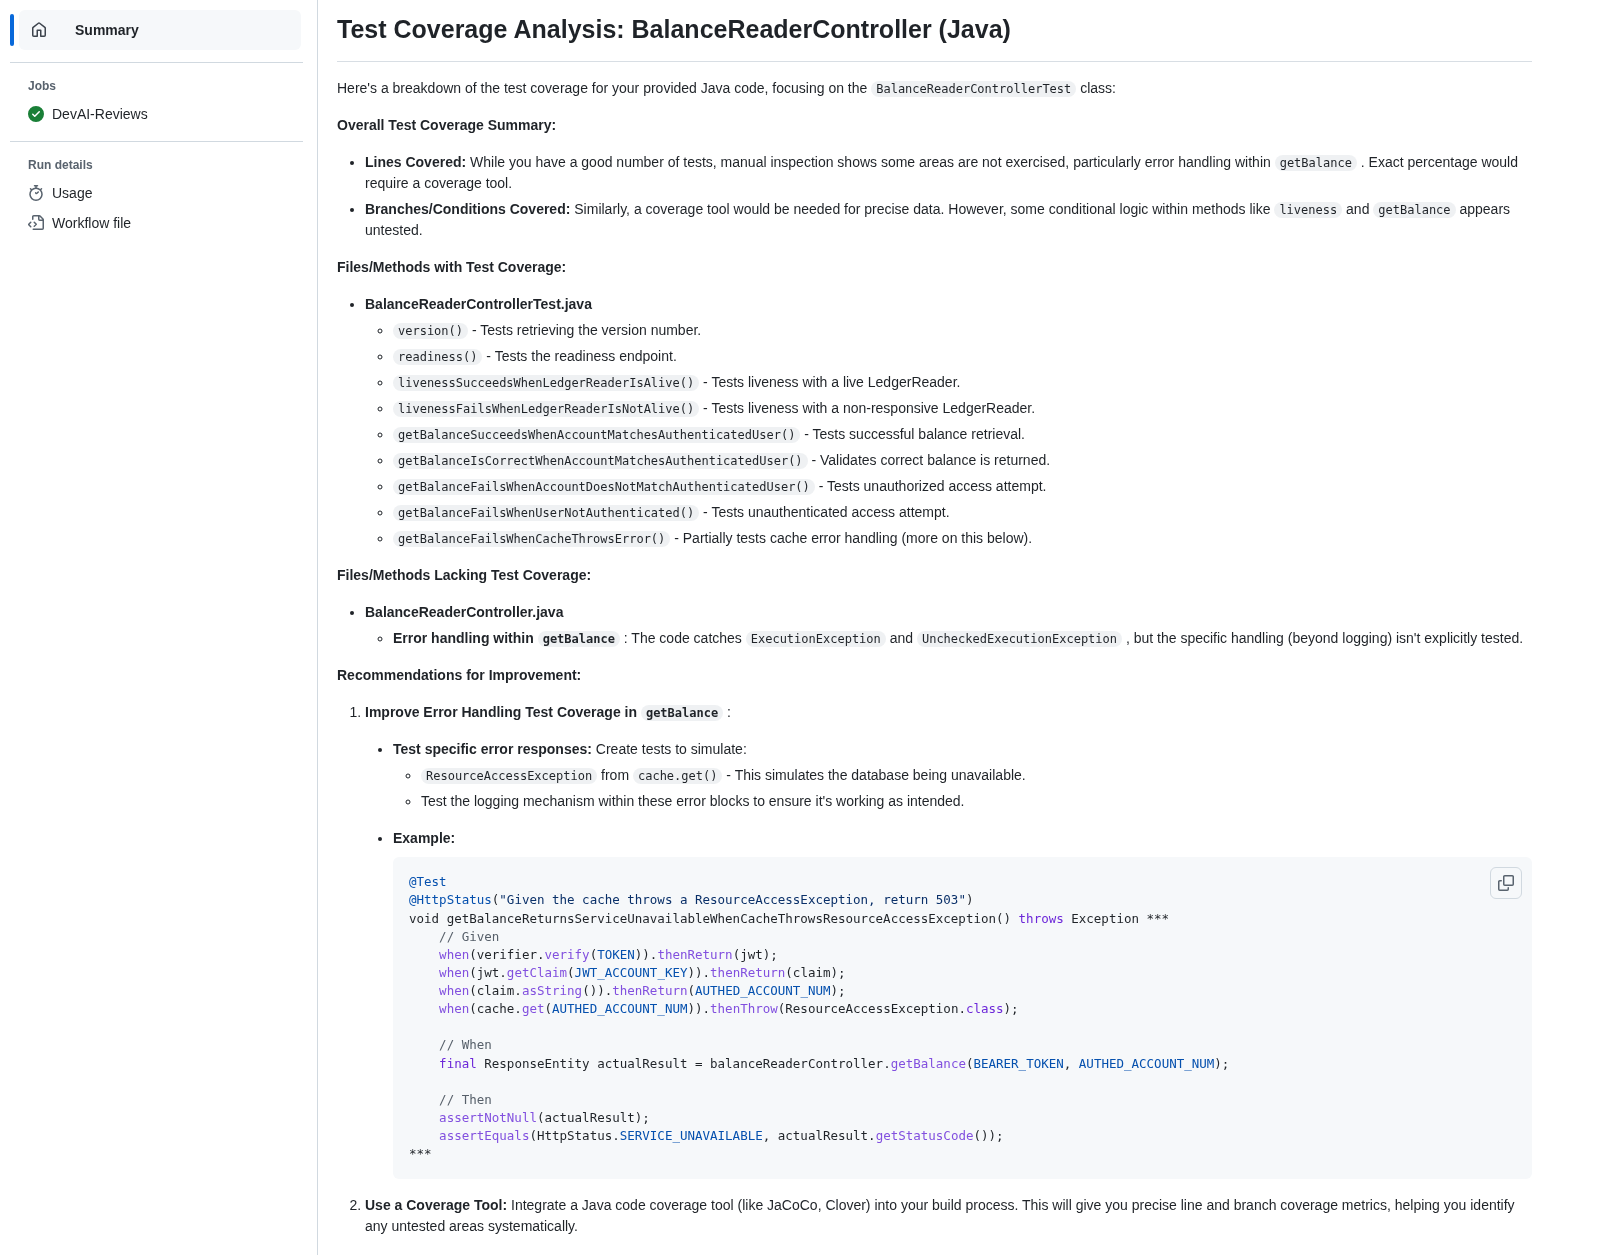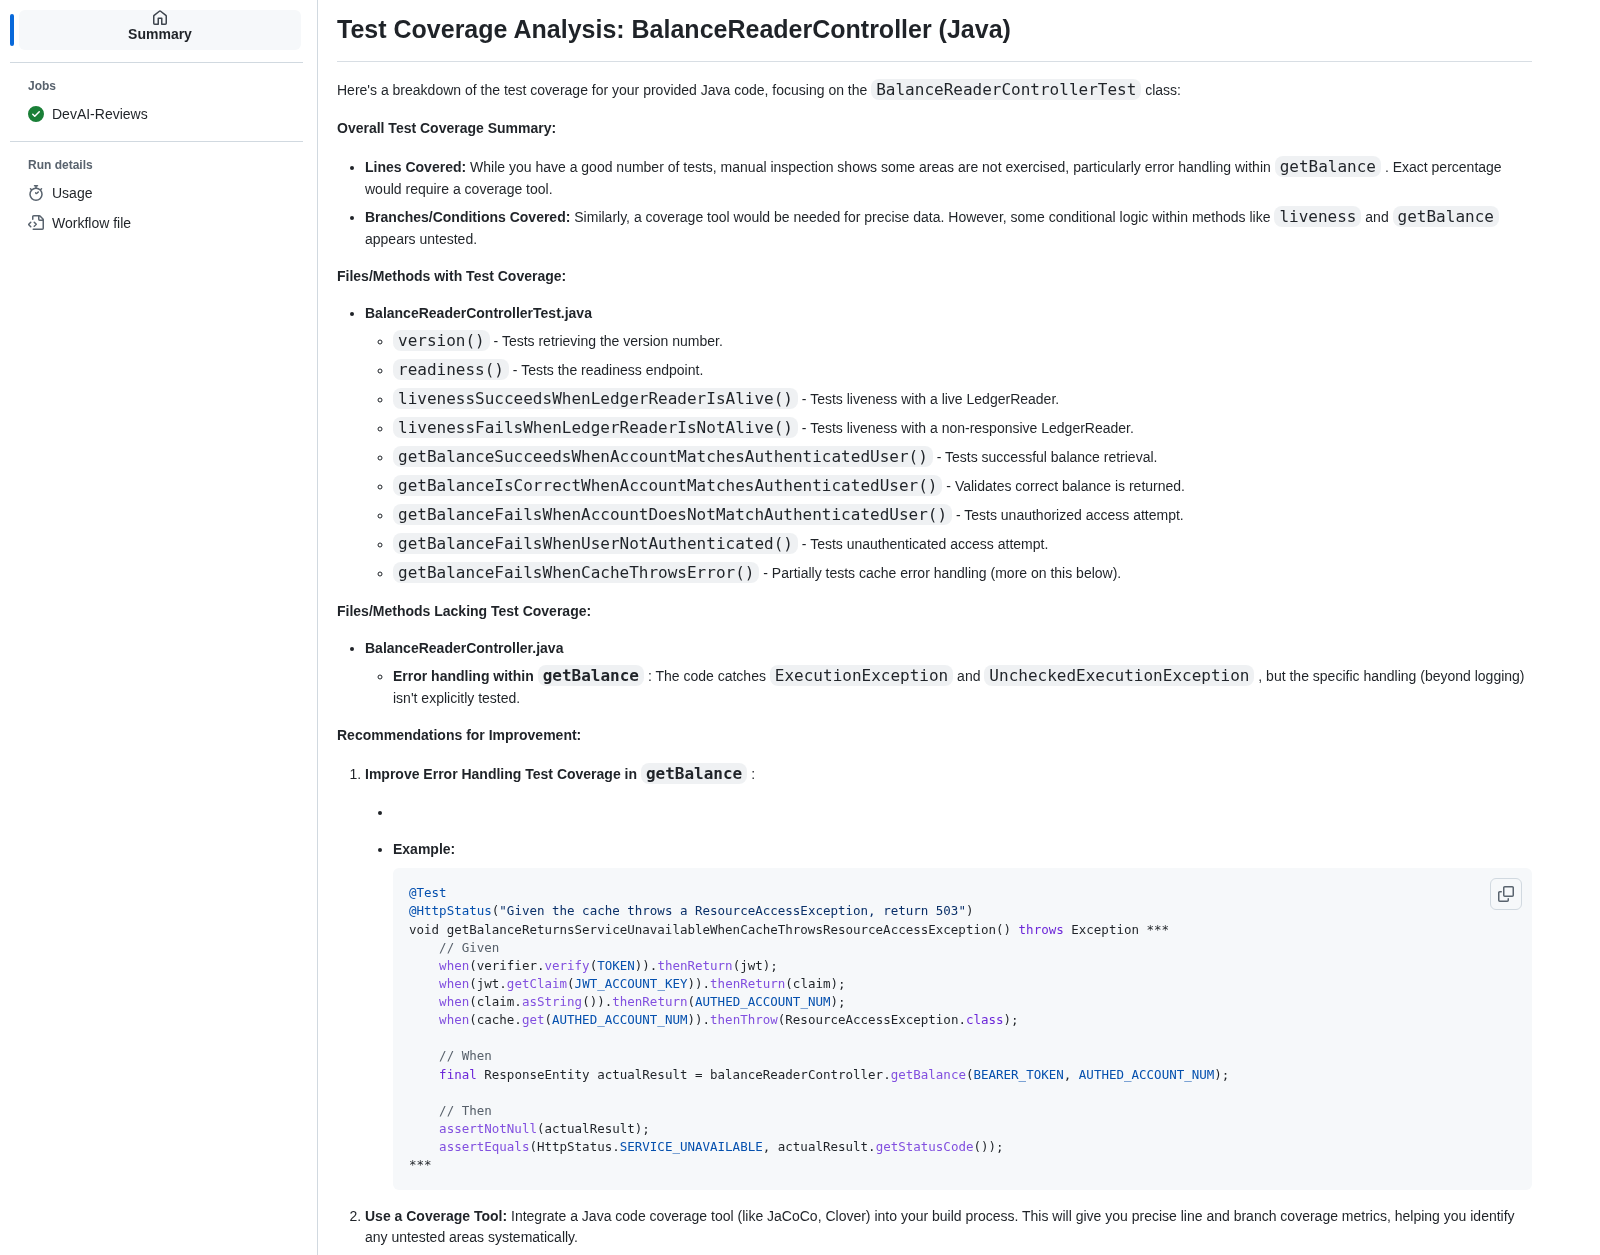--- a/index.html
+++ b/index.html
@@ -20,22 +20,22 @@
     font-size: 14px;
   }
   .active-row { position: relative; margin: 0 16px 0 10px; }
   .active-row .accent-bar {
     position: absolute; left: 0; top: 4px; bottom: 4px;
     width: 4px; border-radius: 2px; background: #0969da;
   }
   .active-pill {
     margin-left: 9px; height: 40px;
     background: #f6f8fa; border-radius: 6px;
-    display: flex; align-items: center; gap: 0;
-    padding: 0 12px; cursor: pointer; flex-direction: column;
+    display: flex; align-items: center; gap: 28px;
+    padding: 0 12px; cursor: pointer;
   }
   .active-pill .label { font-weight: 700; color: #1f2328; }
   .side-divider { border: 0; border-top: 1px solid #d1d9e0; margin: 12px 14px 0 10px; }
   .side-section-header {
     padding: 16px 16px 6px 28px;
     font-size: 12px; font-weight: 700; color: #59636e;
   }
   .side-item {
     display: flex; gap: 8px;
     padding: 7px 16px 7px 28px; cursor: pointer; color: #1f2328;
@@ -63,21 +63,21 @@
   .md li + li { margin-top: 5px; }
   .md ol { margin: 0 0 16px 0; padding-left: 2em; }
   .md ol > li { margin-top: 16px; }
   .md ol > li:first-child { margin-top: 0; }
   .md ol > li > p { }
   .md li > p.sub-lead { margin-bottom: 5px; }
   .loose > li + li { margin-top: 16px; }
 
   code.ic {
     font-family: "DejaVu Sans Mono", "Liberation Mono", monospace;
-    font-size: 16px;
+    font-size: 12px;
     background: rgba(175,184,193,0.2);
     padding: 1px 5px; border-radius: 8px;
     white-space: pre;
   }
   code.icb { font-weight: 700; }
 
   
   .code-wrap { position: relative; margin: 8px 0 16px 0; }
   .code-wrap pre {
     background: #f6f8fa; border-radius: 6px;
@@ -188,20 +188,25 @@
       </ul>
     </li>
   </ul>
 
   <p><strong>Recommendations for Improvement:</strong></p>
   <ol class="loose">
     <li>
       <p><strong>Improve Error Handling Test Coverage in </strong><code class="ic icb">getBalance</code> :</p>
       <ul class="loose">
         <li>
+          <p class="sub-lead"><strong>Test specific error responses:</strong> Create tests to simulate:</p>
+          <ul>
+            <li><code class="ic">ResourceAccessException</code> from <code class="ic">cache.get()</code> - This simulates the database being unavailable.</li>
+            <li>Test the logging mechanism within these error blocks to ensure it's working as intended.</li>
+          </ul>
         </li>
         <li>
           <p class="sub-lead"><strong>Example:</strong></p>
           <div class="code-wrap">
             <pre><code class="block"><span class="tok-c1">@Test</span>
 <span class="tok-c1">@HttpStatus</span><span>(</span><span class="tok-s">"Given the cache throws a ResourceAccessException, return 503"</span><span>)</span>
 <span>void getBalanceReturnsServiceUnavailableWhenCacheThrowsResourceAccessException() </span><span class="tok-k">throws</span><span> Exception ***</span>
 <span class="tok-cm">    // Given</span>
 <span>    </span><span class="tok-en">when</span><span>(verifier.</span><span class="tok-en">verify</span><span>(</span><span class="tok-c1">TOKEN</span><span>)).</span><span class="tok-en">thenReturn</span><span>(jwt);</span>
 <span>    </span><span class="tok-en">when</span><span>(jwt.</span><span class="tok-en">getClaim</span><span>(</span><span class="tok-c1">JWT_ACCOUNT_KEY</span><span>)).</span><span class="tok-en">thenReturn</span><span>(claim);</span>

